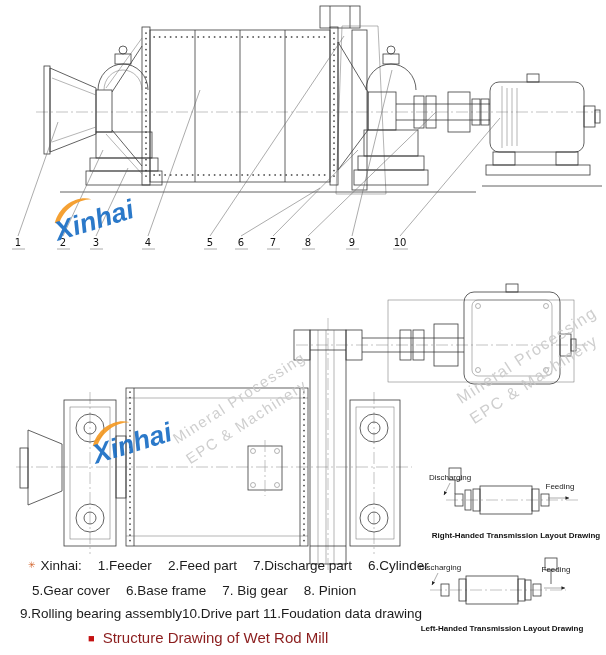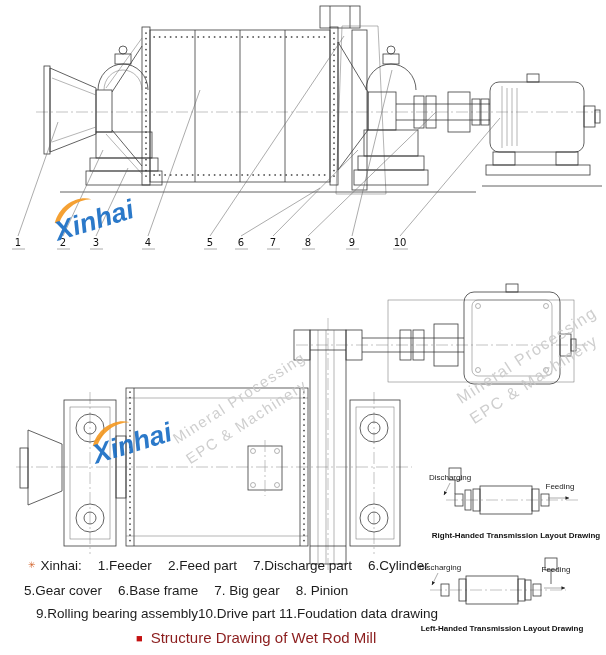--- a/index.html
+++ b/index.html
@@ -18,21 +18,21 @@
   .logoTxt{font:bold italic 27px "Liberation Sans",sans-serif;fill:#1a6ec5;}
   
   .wm{position:absolute;pointer-events:none;opacity:0.92;}
   .wm-tag{position:absolute;pointer-events:none;color:#c9c9c9;font-size:15px;
           letter-spacing:1.5px;line-height:24px;white-space:nowrap;
           transform-origin:0 0;opacity:0.9;}
   
   .note-line{position:absolute;font-size:13.5px;color:#1c1c1c;white-space:nowrap;}
   .note-item{margin-right:16px;}
   .note-marker{color:#d2622a;font-size:9px;margin-right:5px;vertical-align:2px;}
-  .title-line{position:absolute;font-size:15px;color:#8b1d1d;white-space:nowrap;margin-left:48px;}
+  .title-line{position:absolute;font-size:15px;color:#8b1d1d;white-space:nowrap;}
   .title-bullet{color:#c41212;font-size:11px;margin-right:8px;vertical-align:1px;}
 </style>
 </head>
 <body>
 
 <div id="stage">
 
   <svg width="606" height="655" viewBox="0 0 606 655">
     <defs>
       <pattern id="xh" width="22" height="22" patternUnits="userSpaceOnUse">
@@ -281,23 +281,23 @@
     <div>EPC &amp; Machinery</div>
   </div>
   <div class="wm-tag" style="left:452px;top:390px;transform:rotate(-33deg);font-size:16px;">
     <div>Mineral Processing</div>
     <div>EPC &amp; Machinery</div>
   </div>
 
   <div class="note-line" style="left:28px;top:558px;">
     <span class="note-marker">✳</span><span class="note-item">Xinhai:</span><span class="note-item">1.Feeder</span><span class="note-item">2.Feed part</span><span class="note-item">7.Discharge part</span><span class="note-item">6.Cylinder</span>
   </div>
-  <div class="note-line" style="left:24px;top:583px;">
+  <div class="note-line" style="left:32px;top:583px;">
     <span class="note-item">5.Gear cover</span><span class="note-item">6.Base frame</span><span class="note-item">7. Big gear</span><span class="note-item">8. Pinion</span>
   </div>
-  <div class="note-line" style="left:36px;top:606px;">
+  <div class="note-line" style="left:20px;top:606px;">
     <span class="note-item">9.Rolling bearing assembly10.Drive part 11.Foudation data drawing</span>
   </div>
   <div class="title-line" style="left:88px;top:629px;">
     <span class="title-bullet">■</span><span class="title-text">Structure Drawing of Wet Rod Mill</span>
   </div>
 
 </div>
 
 </body></html>

